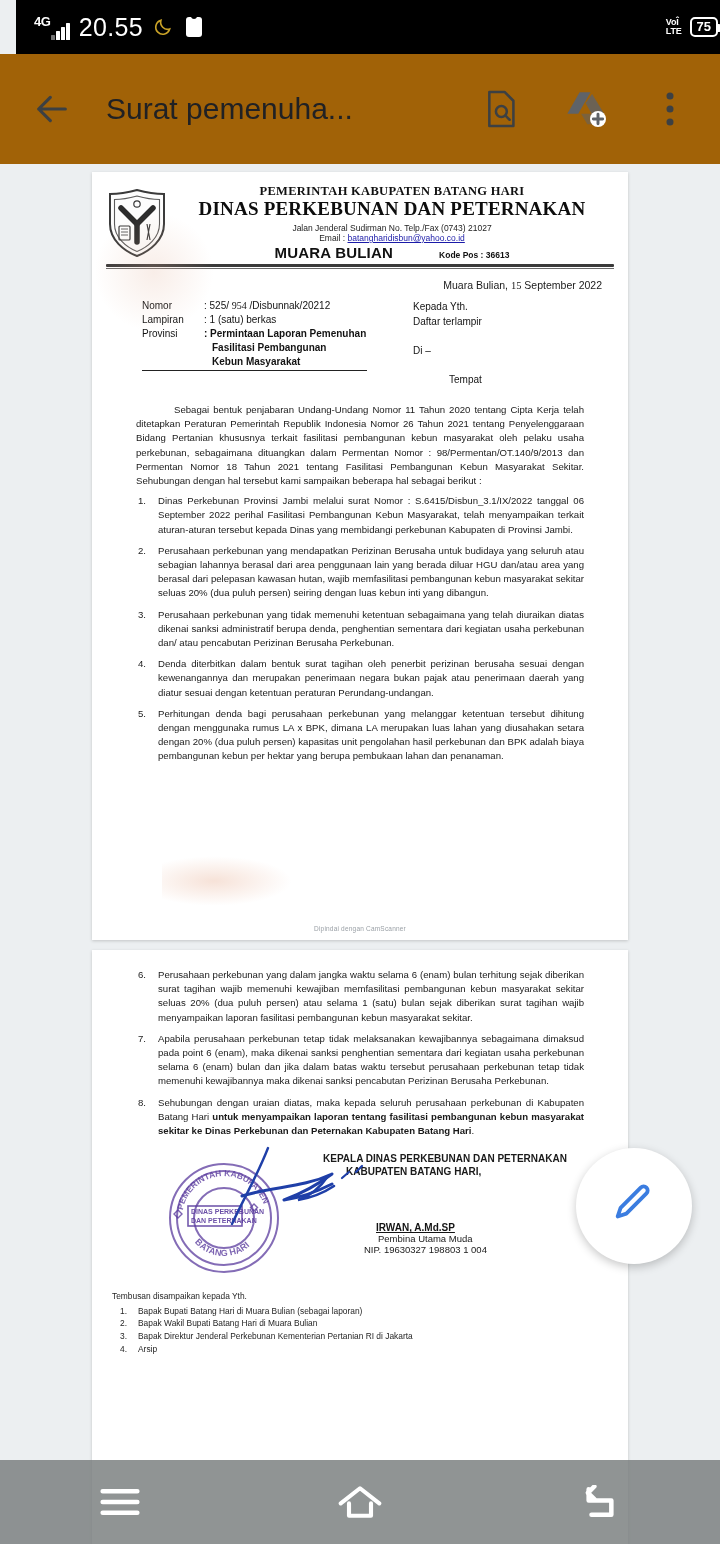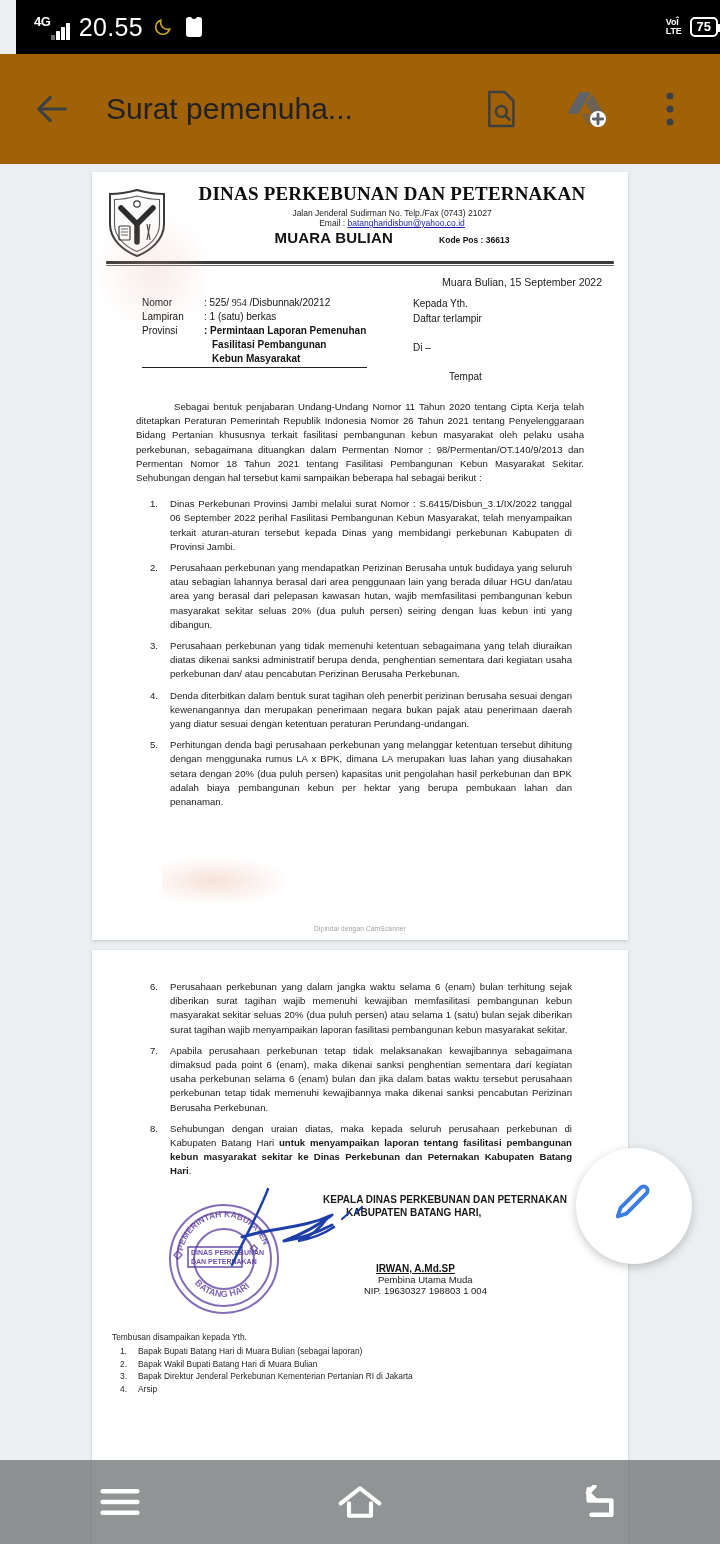--- a/index.html
+++ b/index.html
@@ -75,38 +75,38 @@
   .lh-l3{ font-size:8.5px; color:#222; margin-top:3px;}
   .lh-l4{ font-size:8.5px; color:#222; }
   .lh-l4 a{ color:#1a1aa8; text-decoration:underline; }
   .lh-row{ display:flex; align-items:baseline; justify-content:center; gap:46px; margin-top:1px;}
   .lh-city{ font-size:15px; font-weight:700; color:#111; letter-spacing:.2px;}
   .lh-pos{ font-size:8.5px; font-weight:700; color:#111;}
   .rule{ height:3px; background:#3a3a3a; margin:3px 14px 0 14px; border-radius:1px;}
   .rule2{ height:1px; background:#6a6a6a; margin:1px 14px 0 14px;}
 
   .date-line{ text-align:right; font-size:10.5px; color:#1a1a1a; padding:10px 26px 0 0;}
-  .date-line .hand{ font-family:Liberation Sans, sans-serif; }
+  .date-line .hand{ font-family:Liberation Serif, serif; }
 
   .ref{ display:flex; padding:8px 12px 0 50px; }
   .ref-left{ width:265px; font-size:10px; color:#131313; line-height:14px;}
   .ref-row{ display:flex; }
   .ref-key{ width:62px; flex:0 0 62px;}
   .ref-val{ flex:1;}
   .b{ font-weight:700;}
   .ref-underline{ border-bottom:1px solid #222; width:225px; margin-top:1px;}
   .ref-right{ flex:1; font-size:10px; color:#131313; line-height:15px; padding-left:6px;}
   .ref-tempat{ padding-left:36px; margin-top:14px;}
 
   .body{ padding:16px 44px 0 44px; }
   .para{
     font-size:9.6px; line-height:14.2px; color:#1a1a1a;
     text-align:justify; text-indent:38px; margin-bottom:6px;
   }
-  ol.list{ list-style:none; counter-reset:li; padding:0; margin:12px;}
+  ol.list{ list-style:none; counter-reset:li; padding:0; margin:0;}
   ol.list > li{
     counter-increment:li; position:relative; padding-left:22px;
     font-size:9.6px; line-height:14.2px; color:#1a1a1a;
     text-align:justify; margin-bottom:7px;
   }
   ol.list > li::before{
     content:counter(li) "."; position:absolute; left:2px; top:0;
     font-size:9.6px;
   }
   .cam{ position:absolute; bottom:8px; left:0; width:100%; text-align:center;
@@ -234,20 +234,21 @@
             <path d="M31 8 C22 10.5 13 11.5 8.5 11.5 L8.5 36 C8.5 49.5 20 59 31 63.5 C42 59 53.5 49.5 53.5 36 L53.5 11.5 C49 11.5 40 10.5 31 8 Z" fill="none" stroke="#5a5a5a" stroke-width="1.1"></path>
             <path d="M15 20 L31 36 L47 20" fill="none" stroke="#2c2c2c" stroke-width="5.5" stroke-linecap="round"></path>
             <path d="M31 36 L31 54" fill="none" stroke="#2c2c2c" stroke-width="5.5" stroke-linecap="round"></path>
             <rect x="13" y="38" width="11" height="14" rx="1" fill="none" stroke="#3a3a3a" stroke-width="1.2"></rect>
             <path d="M15 41h7M15 44h7M15 47h7" stroke="#3a3a3a" stroke-width=".8"></path>
             <path d="M41 36 l3 16 M44 36 l-3 16" stroke="#3a3a3a" stroke-width="1.2"></path>
             <circle cx="31" cy="16" r="3.2" fill="none" stroke="#3a3a3a" stroke-width="1.2"></circle>
           </svg>
         </div>
         <div class="lh-text">
+          <div class="lh-l1">PEMERINTAH KABUPATEN BATANG HARI</div>
           <div class="lh-l2">DINAS PERKEBUNAN DAN PETERNAKAN</div>
           <div class="lh-l3">Jalan Jenderal Sudirman No.    Telp./Fax (0743) 21027</div>
           <div class="lh-l4">
             <span>Email : </span><a href="#">batangharidisbun@yahoo.co.id</a>
           </div>
           <div class="lh-row">
             <span class="lh-city">MUARA BULIAN</span>
             <span class="lh-pos">Kode Pos : 36613</span>
           </div>
         </div>

